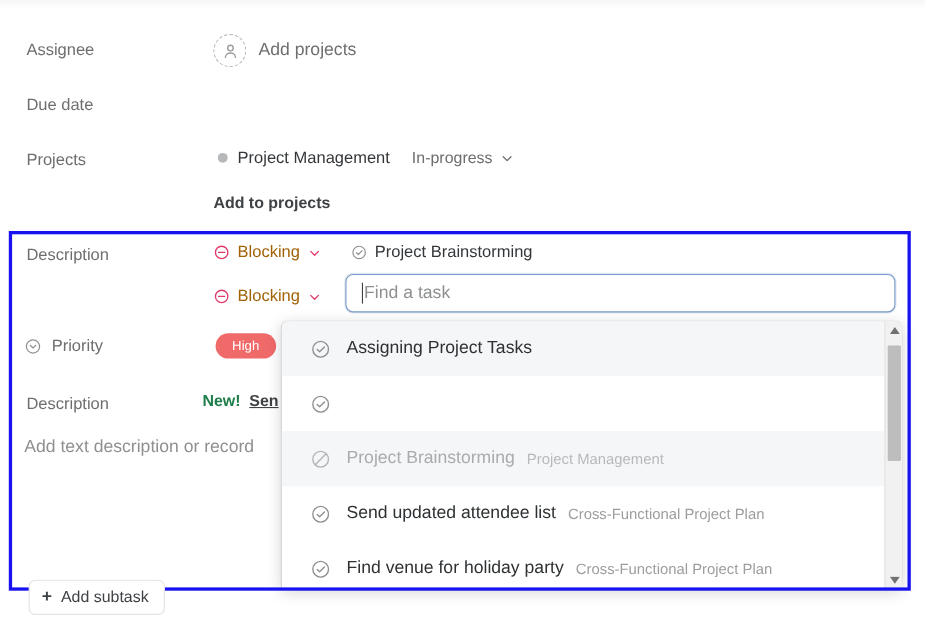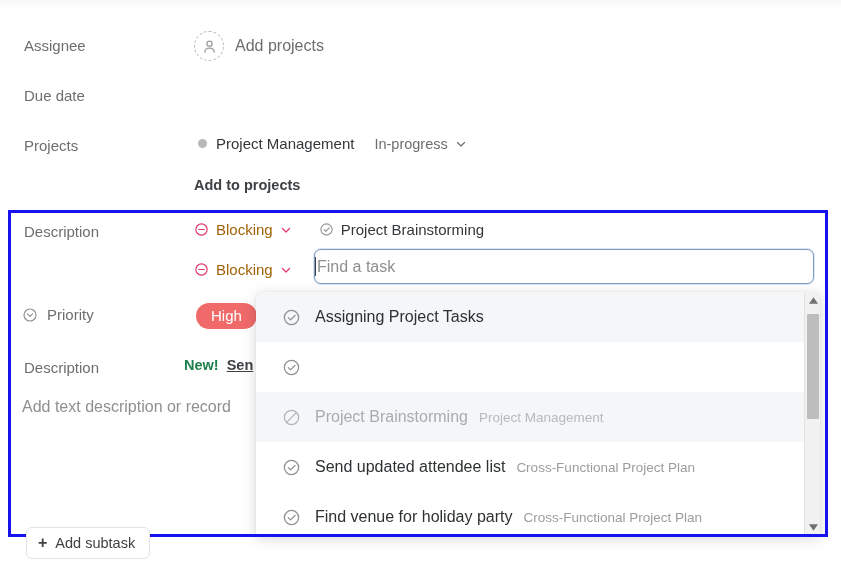--- a/index.html
+++ b/index.html
@@ -94,37 +94,38 @@
   .dep-task .ck { margin-right: 7px; display: inline-flex; }
 
   
   .find-input {
     position: absolute;
     left: 314px; top: 249px; width: 500px; height: 35px;
     border: 1.6px solid #7a9cc6;
     border-radius: 7px;
     background: #fff;
     display: flex; align-items: center;
+    padding-left: 14px;
     z-index: 20;
     box-shadow: 0 0 0 1px rgba(122,156,198,.25);
   }
   .caret {
     width: 1px; height: 19px; background: #3d3f41; margin-right: 1px;
   }
   .find-ph { color: #8d8f91; font-size: 16px; }
 
   
   .prio-ic { margin-right: 9px; display:inline-flex; }
   .pill-high {
     position: absolute;
     left: 196px; top: 303px;
     background: #f06a6a; color: #ffffff;
     border-radius: 13px;
     padding: 4px 15px 5px 15px;
-    font-size: 15px;
+    font-size: 12px;
     z-index: 5;
   }
 
   
   .desc-new { color: #1d7e4b; font-size: 14.5px; font-weight: bold; }
   .desc-link {
     color: #3f4245; font-size: 14.5px; font-weight: bold;
     text-decoration: underline; margin-left: 8px;
   }
   .desc-placeholder {

